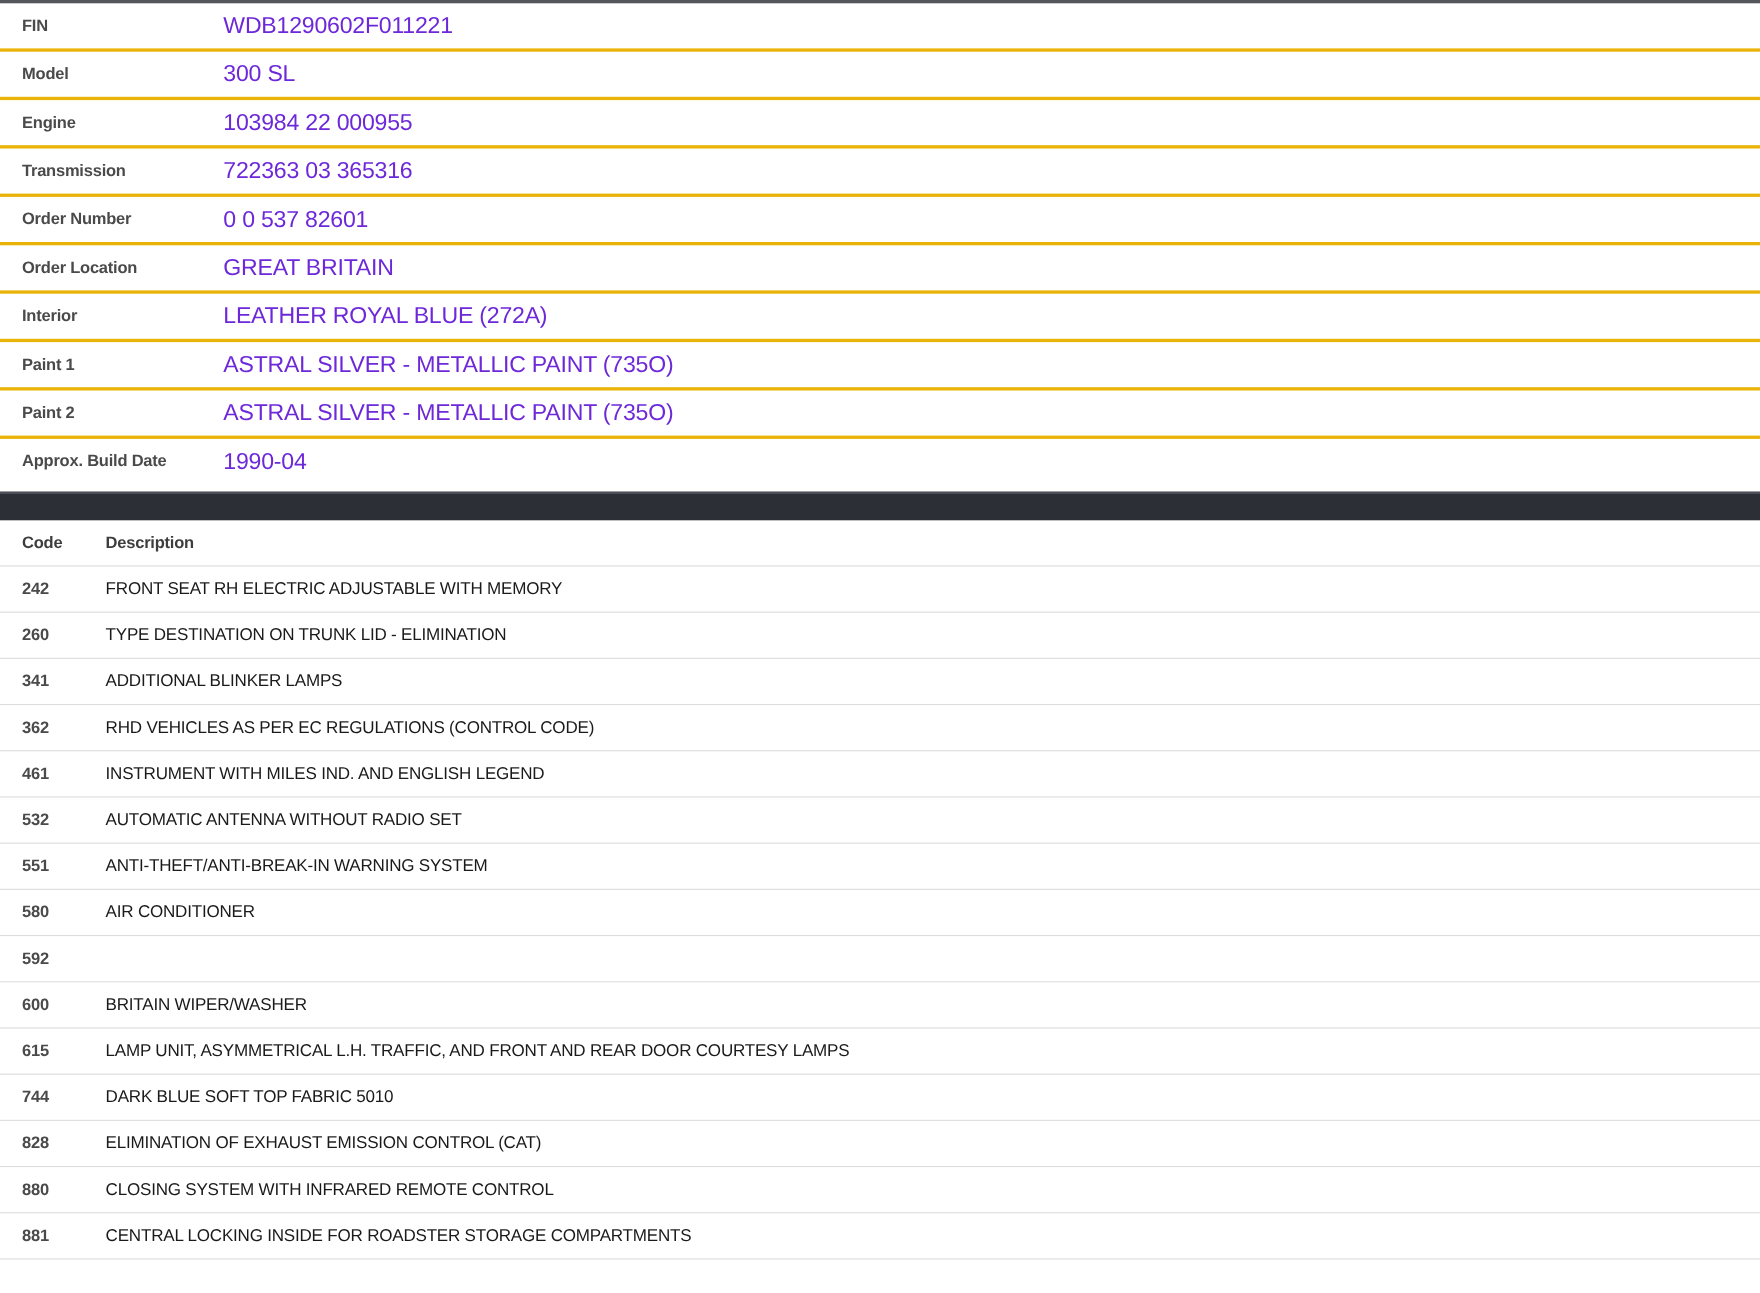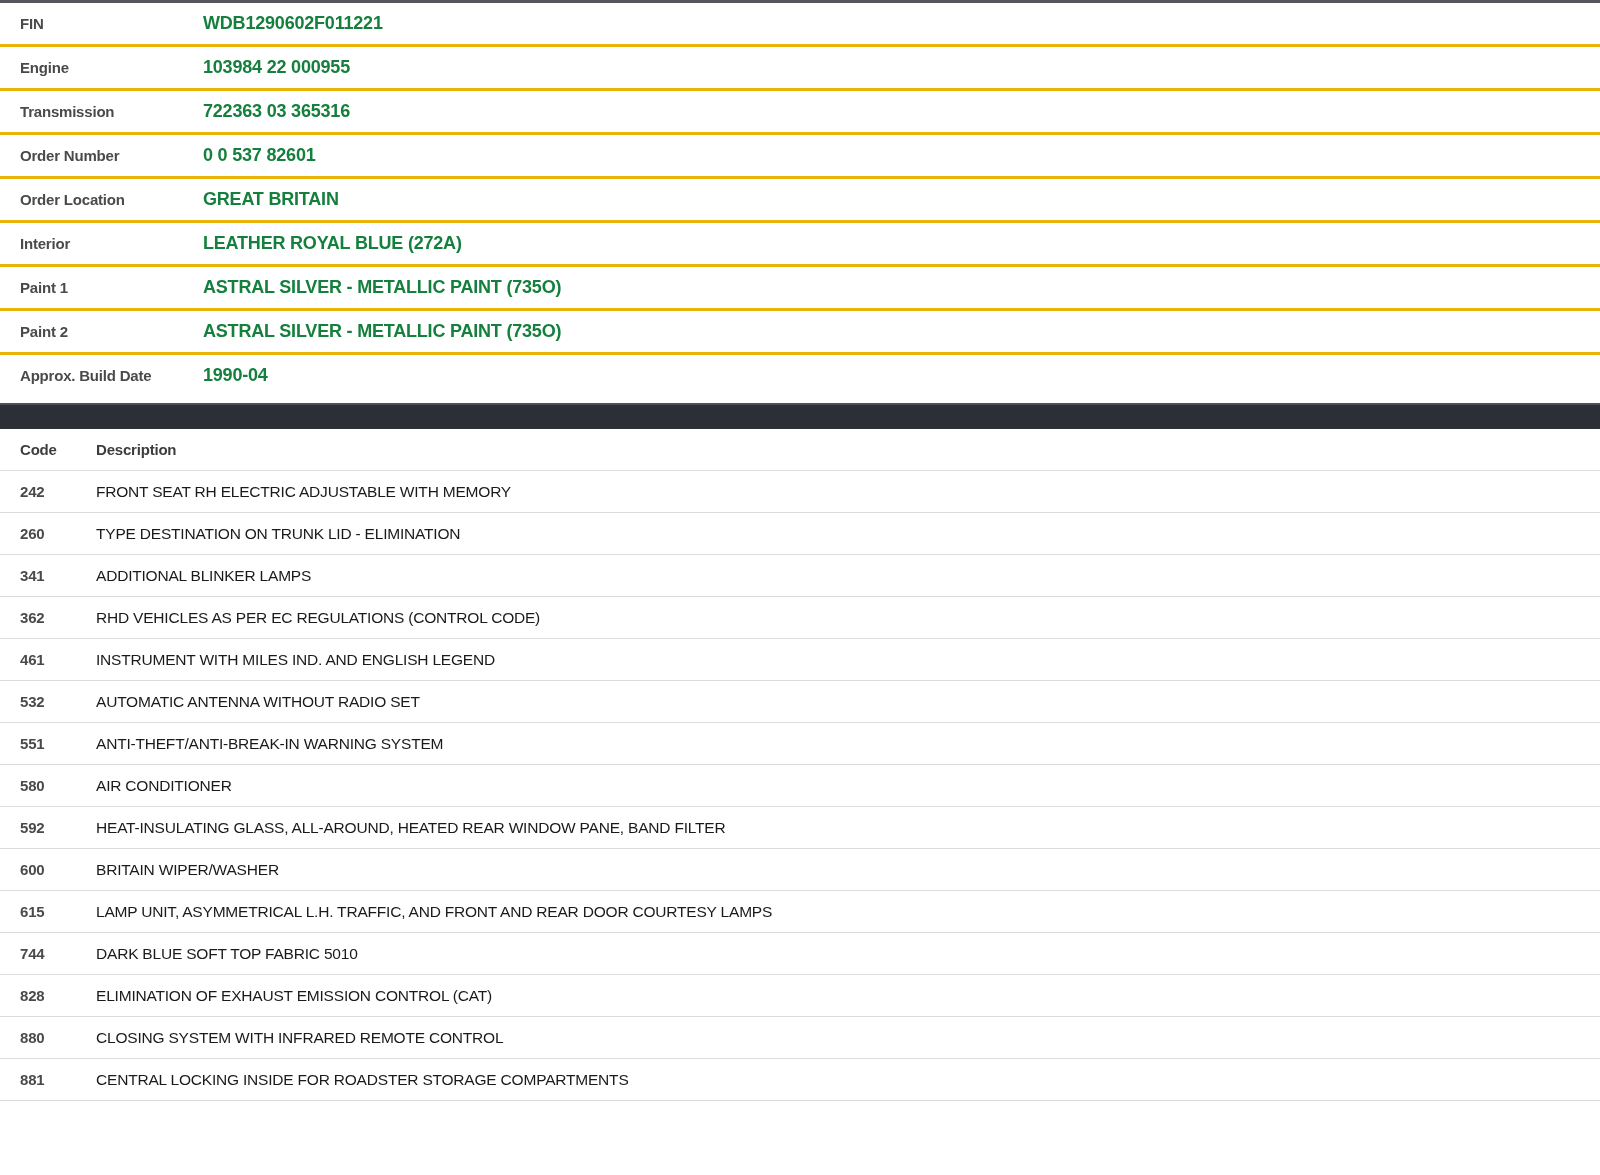--- a/index.html
+++ b/index.html
@@ -32,23 +32,23 @@
   }
   .kv-row:last-child { border-bottom: none; }
   .kv-label {
     width: 183px;
     flex: 0 0 183px;
     font-size: 15px;
     font-weight: 700;
     color: #4a4a4a;
   }
   .kv-value {
-    font-size: 18px;
-    font-weight: 700;
-    color: #15803d;
+    font-size: 21px;
+    font-weight: 400;
+    color: #6d28d9;
   }
   
   .section-bar {
     margin-top: 7px;
     height: 24px;
     background: #2c2f36;
     border-top: 2px solid #4d5058;
   }
   
   .codes-header, .code-row {
@@ -84,20 +84,24 @@
 
   <div class="top-border"></div>
 
   <div class="kv-table">
 
       <div class="kv-row">
         <div class="kv-label">FIN</div>
         <div class="kv-value">WDB1290602F011221</div>
       </div>
 
+      <div class="kv-row">
+        <div class="kv-label">Model</div>
+        <div class="kv-value">300 SL</div>
+      </div>
 
       <div class="kv-row">
         <div class="kv-label">Engine</div>
         <div class="kv-value">103984 22 000955</div>
       </div>
 
       <div class="kv-row">
         <div class="kv-label">Transmission</div>
         <div class="kv-value">722363 03 365316</div>
       </div>
@@ -178,21 +182,20 @@
           <div class="desc-col">ANTI-THEFT/ANTI-BREAK-IN WARNING SYSTEM</div>
         </div>
 
         <div class="code-row">
           <div class="code-col">580</div>
           <div class="desc-col">AIR CONDITIONER</div>
         </div>
 
         <div class="code-row">
           <div class="code-col">592</div>
-          <div class="desc-col">HEAT-INSULATING GLASS, ALL-AROUND, HEATED REAR WINDOW PANE, BAND FILTER</div>
         </div>
 
         <div class="code-row">
           <div class="code-col">600</div>
           <div class="desc-col">BRITAIN WIPER/WASHER</div>
         </div>
 
         <div class="code-row">
           <div class="code-col">615</div>
           <div class="desc-col">LAMP UNIT, ASYMMETRICAL L.H. TRAFFIC, AND FRONT AND REAR DOOR COURTESY LAMPS</div>

